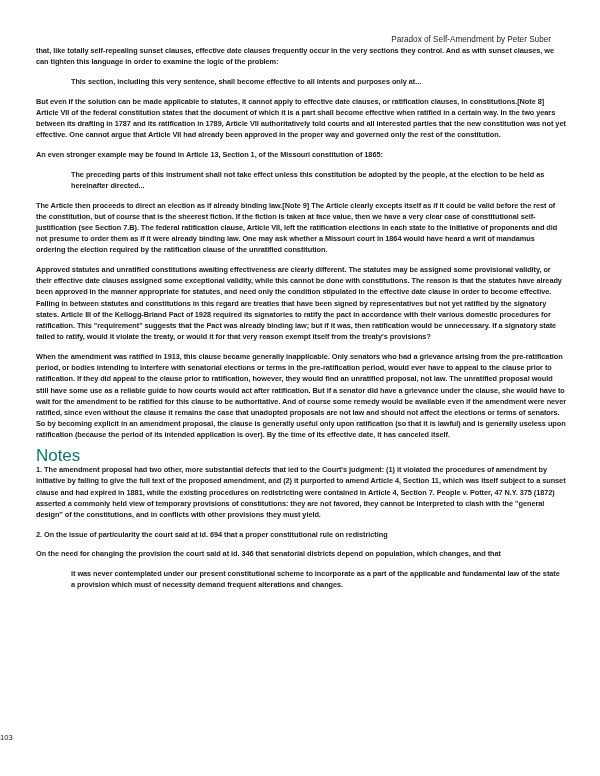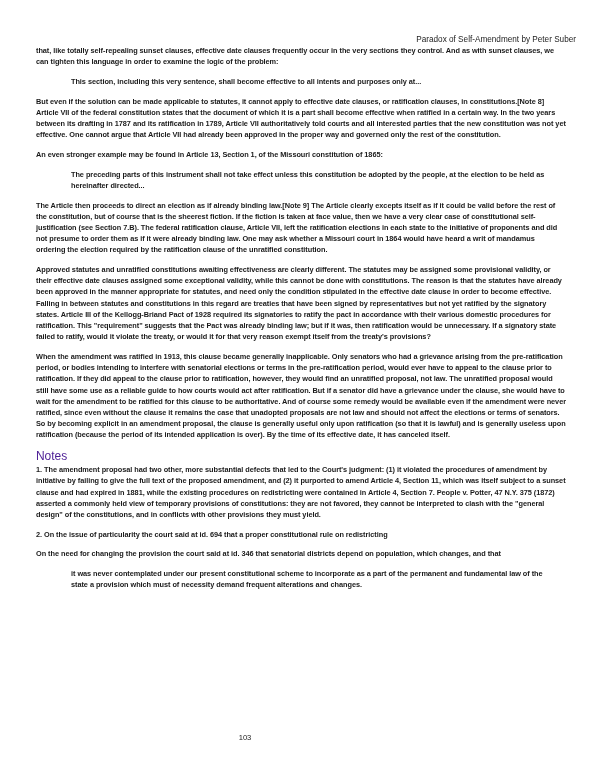--- a/index.html
+++ b/index.html
@@ -3,37 +3,37 @@
 <meta charset="utf-8">
 <style>
   html, body { margin: 0; padding: 0; background: #ffffff; }
   body {
     width: 600px; height: 776px; overflow: hidden; position: relative;
     font-family: "Liberation Sans", sans-serif;
     color: #1a1a1a;
   }
   .page { position: absolute; left: 0; top: 0; width: 600px; height: 776px; }
   .running-header {
-    position: absolute; right: 24px; top: 35px;
+    position: absolute; right: 49px; top: 35px;
     font-size: 8.2px; line-height: 10px; color: #222;
   }
   .content {
     position: absolute; left: 36px; top: 45px; width: 530px;
     font-size: 7.35px; line-height: 11.2px; letter-spacing: -0.05px;
   }
   .p { margin: 0 0 8.5px 0; font-weight: bold; }
   .bq { margin: 0 0 8.5px 0; padding-left: 35px; padding-right: 6px; font-weight: bold; }
   .bq-first { margin-top: 3px; }
   .notes-heading {
-    font-size: 12px; line-height: 14px; color: #4c1d95; margin: 0 0 1px 0;
+    font-size: 17px; line-height: 14px; color: #0f766e; margin: 0 0 1px 0;
     font-weight: normal;
   }
   .page-number {
     position: absolute; left: 0; width: 490px; top: 733px;
-    text-align: center; font-size: 7.6px; line-height: 10px; color: #222;
+    font-size: 7.6px; line-height: 10px; color: #222;
   }
 </style>
 </head>
 <body>
 
 <div class="page">
   <div class="running-header">Paradox of Self-Amendment by Peter Suber</div>
 
   <div class="content">
     <p class="p">that, like totally self-repealing sunset clauses, effective date clauses frequently occur in the very sections they control. And as with sunset clauses, we can tighten this language in order to examine the logic of the problem:</p>
@@ -42,17 +42,17 @@
     <p class="p">An even stronger example may be found in Article 13, Section 1, of the Missouri constitution of 1865:</p>
     <p class="bq">The preceding parts of this instrument shall not take effect unless this constitution be adopted by the people, at the election to be held as hereinafter directed...</p>
     <p class="p">The Article then proceeds to direct an election as if already binding law.[Note 9] The Article clearly excepts itself as if it could be valid before the rest of the constitution, but of course that is the sheerest fiction. If the fiction is taken at face value, then we have a very clear case of constitutional self-justification (see Section 7.B). The federal ratification clause, Article VII, left the ratification elections in each state to the initiative of proponents and did not presume to order them as if it were already binding law. One may ask whether a Missouri court in 1864 would have heard a writ of mandamus ordering the election required by the ratification clause of the unratified constitution.</p>
     <p class="p">Approved statutes and unratified constitutions awaiting effectiveness are clearly different. The statutes may be assigned some provisional validity, or their effective date clauses assigned some exceptional validity, while this cannot be done with constitutions. The reason is that the statutes have already been approved in the manner appropriate for statutes, and need only the condition stipulated in the effective date clause in order to become effective. Falling in between statutes and constitutions in this regard are treaties that have been signed by representatives but not yet ratified by the signatory states. Article III of the Kellogg-Briand Pact of 1928 required its signatories to ratify the pact in accordance with their various domestic procedures for ratification. This "requirement" suggests that the Pact was already binding law; but if it was, then ratification would be unnecessary. If a signatory state failed to ratify, would it violate the treaty, or would it for that very reason exempt itself from the treaty's provisions?</p>
     <p class="p">When the amendment was ratified in 1913, this clause became generally inapplicable. Only senators who had a grievance arising from the pre-ratification period, or bodies intending to interfere with senatorial elections or terms in the pre-ratification period, would ever have to appeal to the clause prior to ratification. If they did appeal to the clause prior to ratification, however, they would find an unratified proposal, not law. The unratified proposal would still have some use as a reliable guide to how courts would act after ratification. But if a senator did have a grievance under the clause, she would have to wait for the amendment to be ratified for this clause to be authoritative. And of course some remedy would be available even if the amendment were never ratified, since even without the clause it remains the case that unadopted proposals are not law and should not affect the elections or terms of senators. So by becoming explicit in an amendment proposal, the clause is generally useful only upon ratification (so that it is lawful) and is generally useless upon ratification (because the period of its intended application is over). By the time of its effective date, it has canceled itself.</p>
 
     <h2 class="notes-heading">Notes</h2>
     <p class="p">1. The amendment proposal had two other, more substantial defects that led to the Court's judgment: (1) it violated the procedures of amendment by initiative by failing to give the full text of the proposed amendment, and (2) it purported to amend Article 4, Section 11, which was itself subject to a sunset clause and had expired in 1881, while the existing procedures on redistricting were contained in Article 4, Section 7. People v. Potter, 47 N.Y. 375 (1872) asserted a commonly held view of temporary provisions of constitutions: they are not favored, they cannot be interpreted to clash with the "general design" of the constitutions, and in conflicts with other provisions they must yield.</p>
     <p class="p">2. On the issue of particularity the court said at id. 694 that a proper constitutional rule on redistricting</p>
     <p class="p">On the need for changing the provision the court said at id. 346 that senatorial districts depend on population, which changes, and that</p>
-    <p class="bq" style="margin-bottom:0">it was never contemplated under our present constitutional scheme to incorporate as a part of the permanent and fundamental law of the state a provision which must of necessity demand frequent alterations and changes.</p>
+    <p class="bq" style="margin-bottom:0">it was never contemplated under our present constitutional scheme to incorporate as a part of the applicable and fundamental law of the state a provision which must of necessity demand frequent alterations and changes.</p>
   </div>
 
   <div class="page-number">103</div>
 </div>
 
 </body></html>

